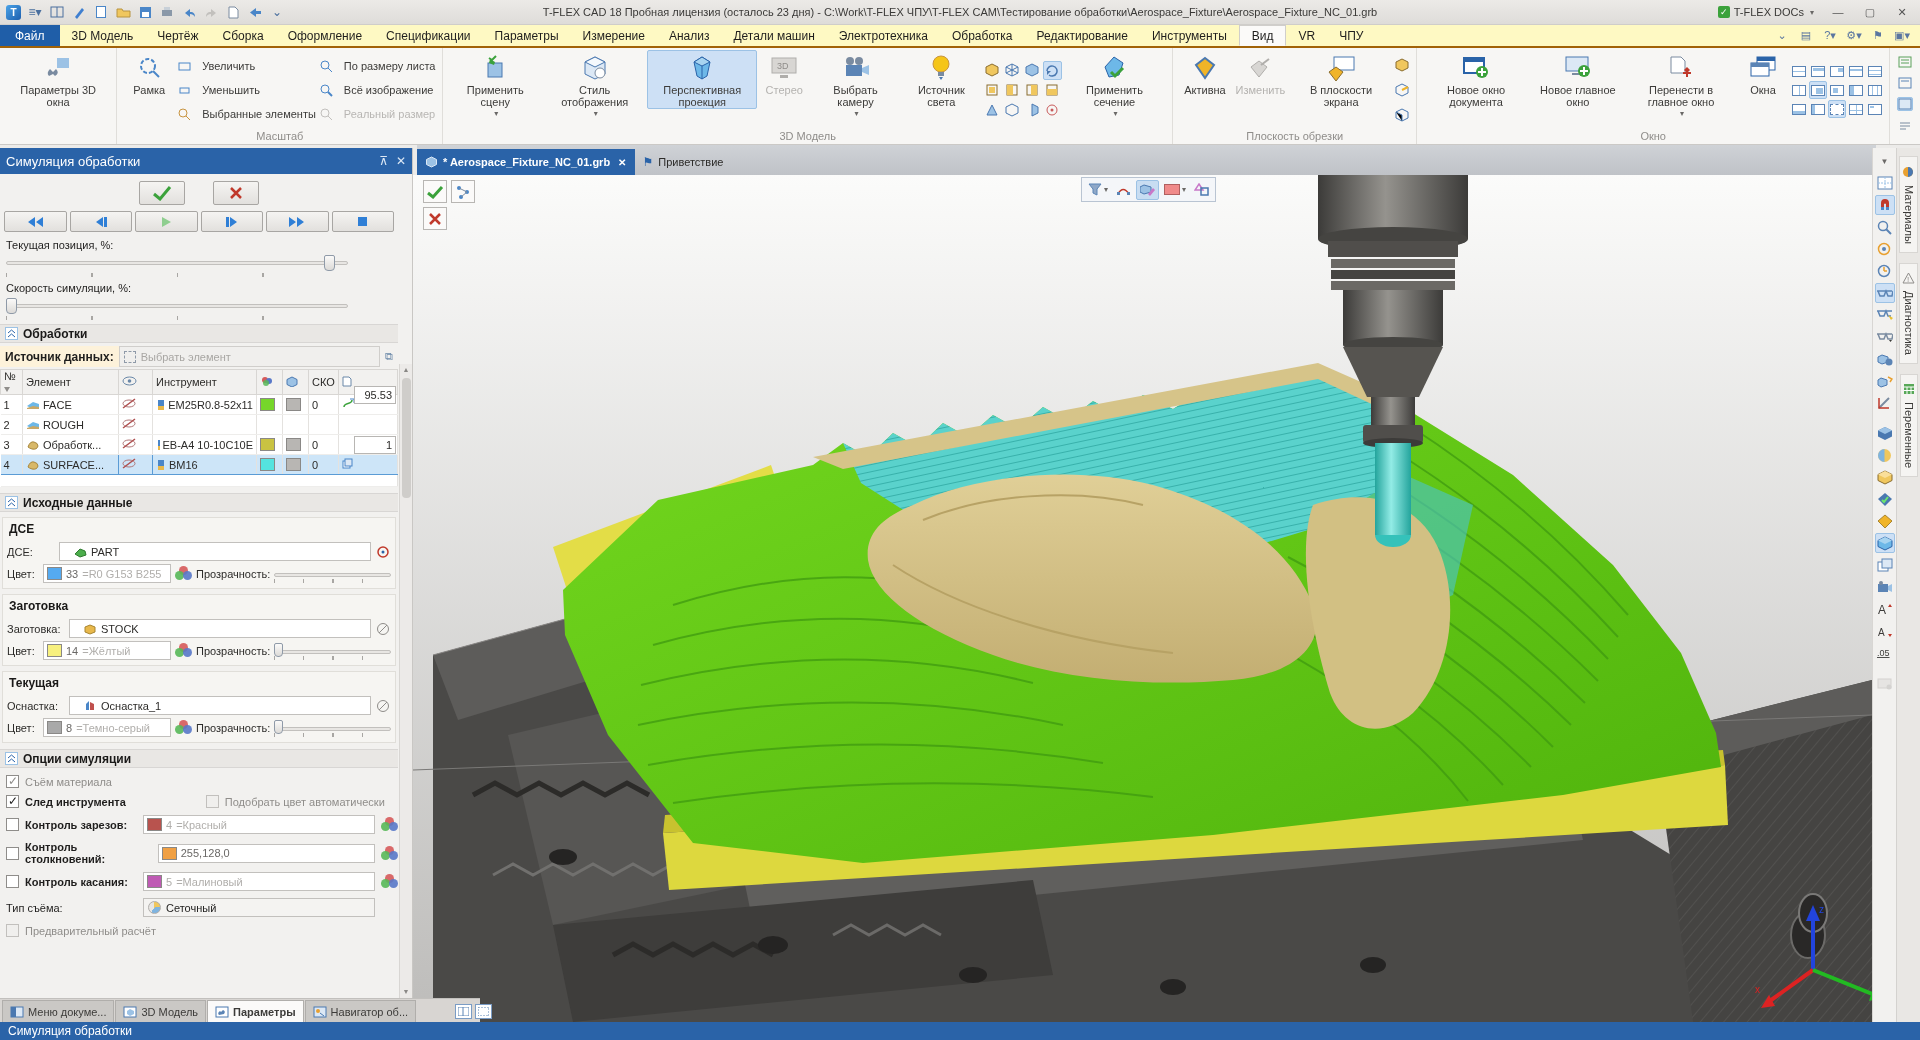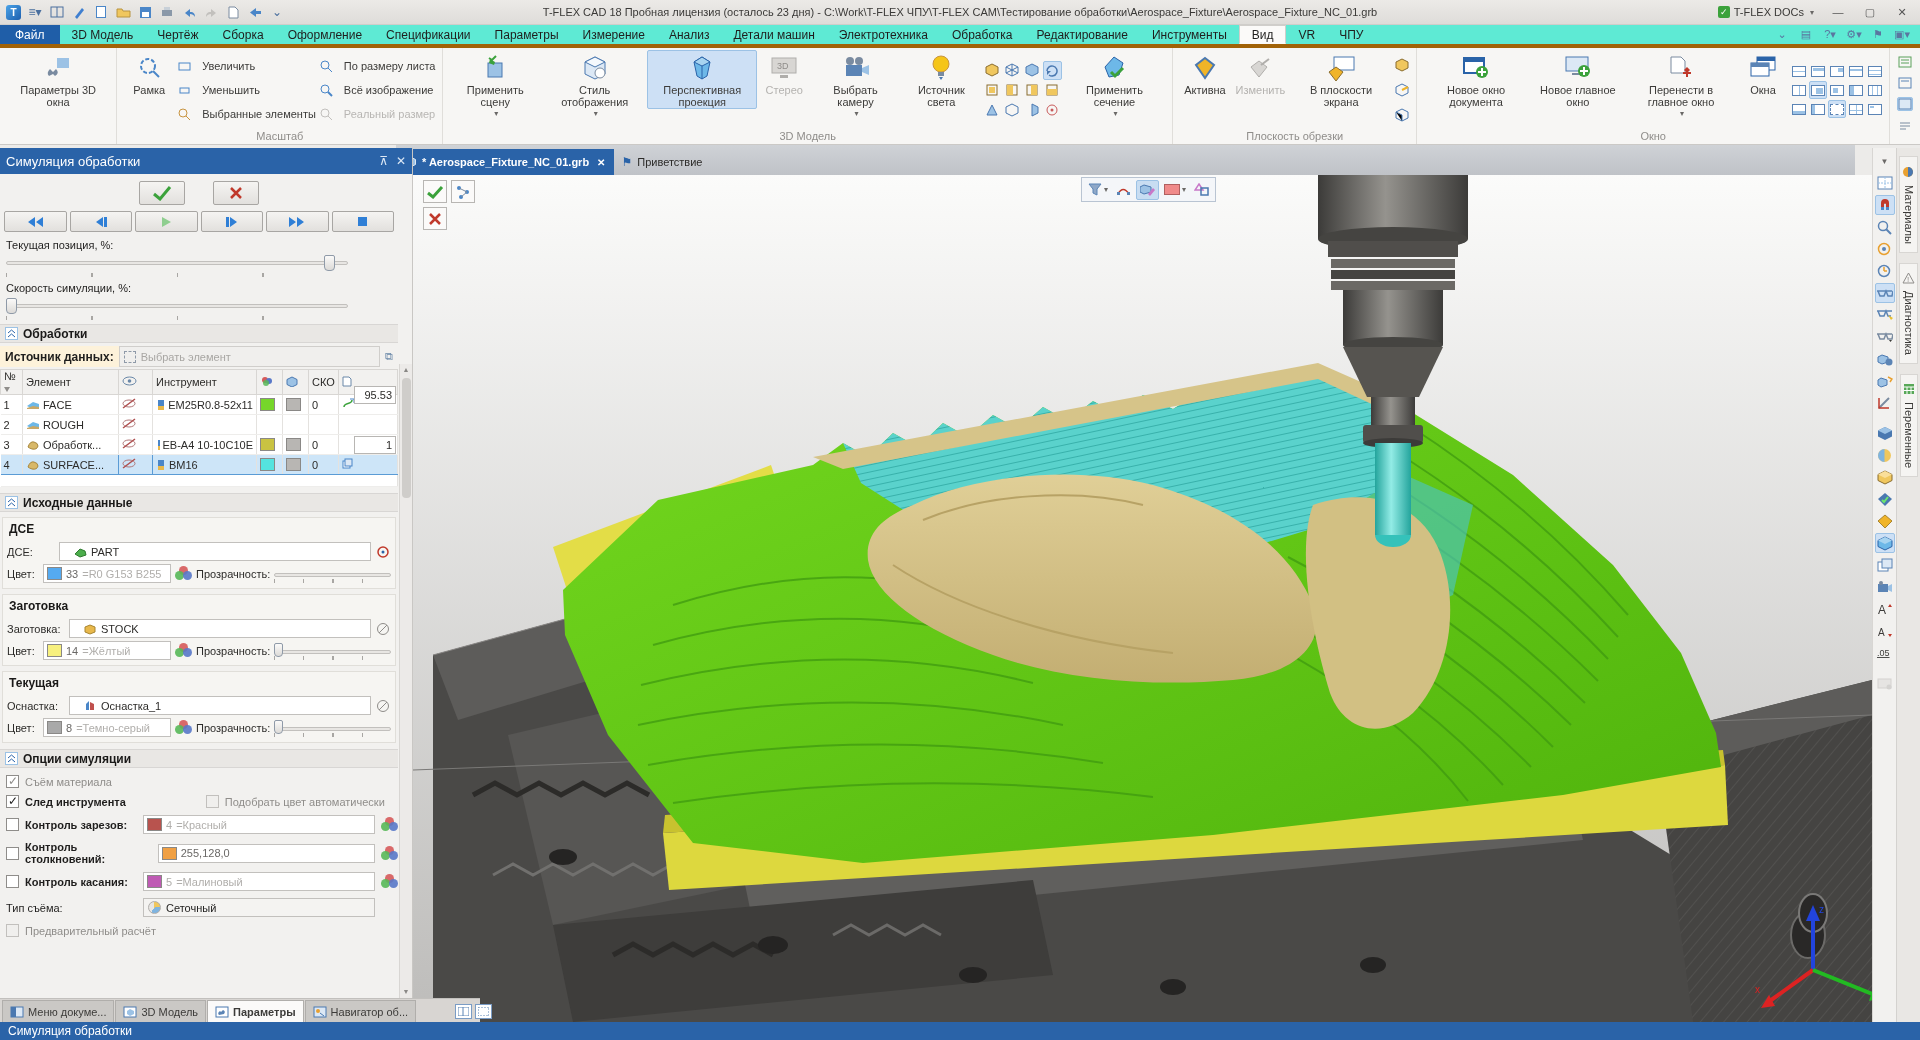--- a/index.html
+++ b/index.html
@@ -11,21 +11,21 @@
   .qat{display:flex;align-items:center;gap:6px;padding-left:6px;}
   .qat .qi{width:16px;height:16px;display:flex;align-items:center;justify-content:center;font-size:12px;color:#4a6f9e;}
   .tlogo{width:15px;height:15px;background:linear-gradient(135deg,#4aa3e8,#1d5fae);border-radius:3px;color:#fff;font-weight:bold;font-size:10px;display:flex;align-items:center;justify-content:center;}
   .title-text{position:absolute;left:0;right:0;text-align:center;font-size:11px;color:#3a3937;pointer-events:none;}
   .tb-right{margin-left:auto;display:flex;align-items:center;gap:4px;padding-right:4px;}
   .docs-btn{display:flex;align-items:center;gap:4px;font-size:11px;color:#3a3937;padding:2px 6px;}
   .docs-ico{width:12px;height:12px;background:#3ba23b;border-radius:2px;color:#fff;font-size:9px;display:flex;align-items:center;justify-content:center;}
   .winbtn{width:28px;height:20px;display:flex;align-items:center;justify-content:center;font-size:11px;color:#555;}
 
   
-  .menubar{position:absolute;top:25px;left:0;width:1920px;height:23px;background:#5eead4;display:flex;align-items:stretch;border-bottom:4px solid #a16207;}
+  .menubar{position:absolute;top:25px;left:0;width:1920px;height:23px;background:#fef9c3;display:flex;align-items:stretch;border-bottom:2px solid #a16207;}
   .mitem{padding:0 12px;display:flex;align-items:center;font-size:12px;color:#1f1e1d;cursor:default;}
   .mitem.file{background:#1f5ea8;color:#fff;padding:0 15px;}
   .mitem.active{background:#fbfaf9;border:1px solid #d0cecb;border-bottom:1px solid #fbfaf9;}
   .menu-right{margin-left:auto;display:flex;align-items:center;gap:8px;padding-right:10px;color:#5a76a0;font-size:11px;}
   .menu-right span{width:16px;text-align:center;}
 
   
   .ribbon{position:absolute;top:48px;left:0;width:1920px;height:97px;background:#f7f6f4;border-bottom:1px solid #cbc9c6;display:flex;}
   .rgrp{position:relative;border-right:1px solid #e0deda;padding:2px 5px 14px 5px;display:flex;align-items:flex-start;}
   .rgrp-label{position:absolute;bottom:0;left:0;right:0;text-align:center;font-size:11px;color:#8f8d8a;height:14px;}
@@ -39,21 +39,21 @@
   .minigrid4{display:grid;grid-template-columns:repeat(4,19px);grid-auto-rows:19px;gap:1px;align-self:center;}
   .minigrid5{display:grid;grid-template-columns:repeat(5,18px);grid-auto-rows:18px;gap:1px;align-self:center;}
   .mini{display:flex;align-items:center;justify-content:center;border-radius:2px;}
   .mini.hl{background:#cde0f5;border:1px solid #9cc2e5;}
   .dd::after{content:"▾";font-size:8px;color:#6a6866;margin-left:2px;}
   .minicol{display:flex;flex-direction:column;justify-content:space-around;height:80px;padding:2px;}
   .winpane{width:14px;height:11px;border:1px solid #5b84b5;background:#fff;position:relative;}
   .winpane i{position:absolute;background:#9cc2e5;}
 
   
-  .tabbar{position:absolute;top:145px;left:396px;width:1459px;height:30px;background:linear-gradient(#cfd2d6,#bfc2c7);display:flex;align-items:flex-end;}
+  .tabbar{position:absolute;top:145px;left:417px;width:1459px;height:30px;background:linear-gradient(#cfd2d6,#bfc2c7);display:flex;align-items:flex-end;}
   .doctab{height:26px;display:flex;align-items:center;gap:5px;padding:0 8px;font-size:11px;}
   .doctab.active{background:#2a63a8;color:#fff;font-weight:bold;}
   .doctab .x{font-size:10px;margin-left:3px;}
   .flagico{color:#2a63a8;font-size:12px;}
 
   
   .panel{position:absolute;top:148px;left:0;width:413px;height:850px;background:#f2f1ef;border-right:1px solid #c9c7c4;display:flex;flex-direction:column;}
   .phead{height:26px;background:#2a63a8;color:#fff;display:flex;align-items:center;padding:0 6px;font-size:13px;flex:none;}
   .phead .sp{margin-left:auto;display:flex;gap:8px;font-size:12px;color:#dce8f5;}
   .pbody{position:relative;flex:1;padding:0 14px 0 0;overflow:hidden;}

